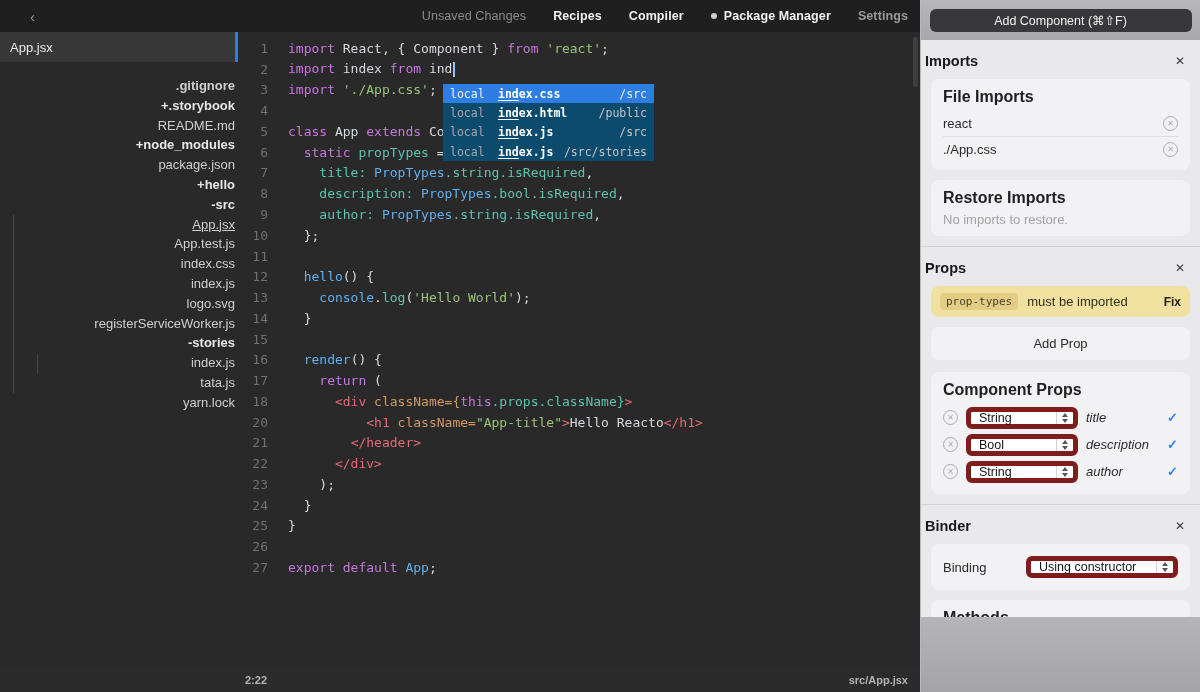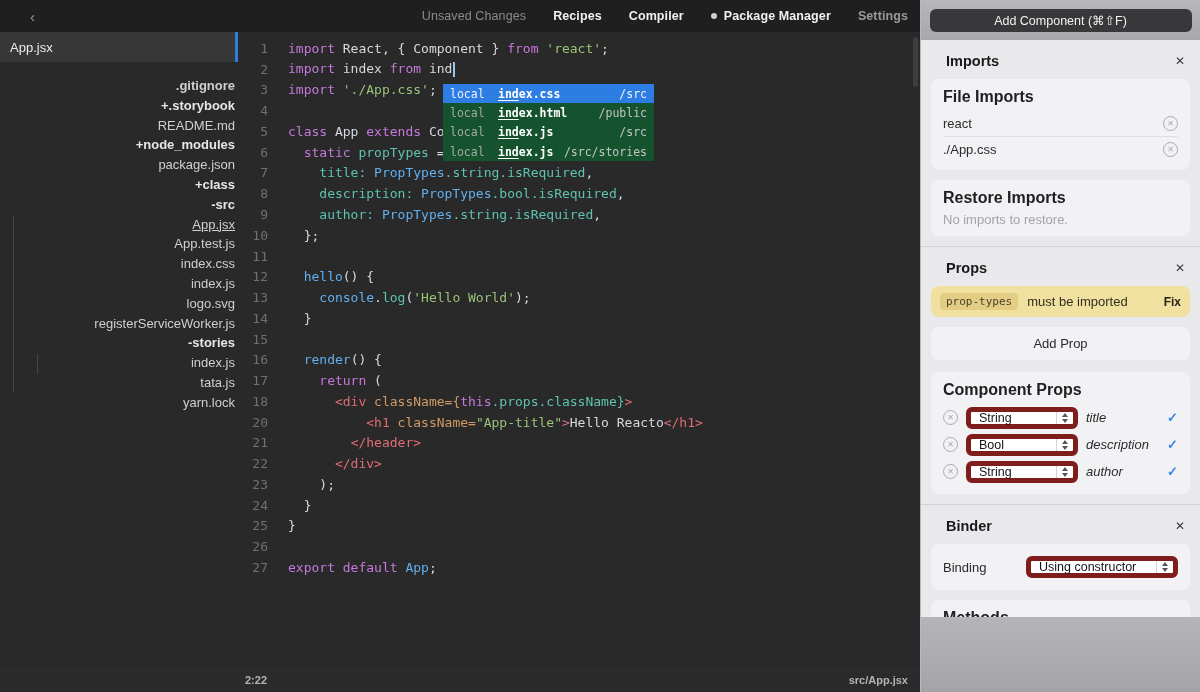--- a/index.html
+++ b/index.html
@@ -19,21 +19,21 @@
   .bullet { width:6px; height:6px; border-radius:50%; background:#cfcfcf; display:inline-block; }
   
   .rightcol { position:absolute; left:920px; top:0; width:280px; height:692px;
     background:#e9e9eb; border-left:1px solid #b9b9bd; }
   .rc-topstrip { height:40px; background:linear-gradient(#b7b7bb,#a8a8ac); display:flex; align-items:center; }
   .add-btn { margin:0 auto; width:262px; height:23px; background:#38383a; border-radius:6px;
     color:#f2f2f2; font-size:12.5px; display:flex; align-items:center; justify-content:center; }
   .rc-main { height:577px; overflow:hidden; }
   .rc-bottom { height:75px; background:linear-gradient(#b5b5b9,#a4a4a8); }
   .sec-head { display:flex; align-items:center; justify-content:space-between;
-    padding:13px 15px 10px 25px; }
+    padding:13px 15px 10px 4px; }
   .sec-head.bordered { border-top:1px solid #d2d2d6; margin-top:4px; }
   .sec-title { font-size:14.5px; font-weight:700; color:#19191b; }
   .x-close { font-size:12px; color:#39393b; }
   .card { margin:0 10px 10px 10px; background:#f2f2f4; border-radius:8px; padding:9px 12px; }
   .card-title { font-size:16px; font-weight:700; color:#202022; margin-bottom:5px; }
   .imp-row { display:flex; align-items:center; justify-content:space-between; height:25px;
     font-size:13px; color:#2c2c2e; }
   .imp-row + .imp-row { border-top:1px solid #dfdfe3; }
   .circx { width:15px; height:15px; min-width:15px; border:1px solid #ababaf; border-radius:50%;
     color:#ababaf; font-size:8px; line-height:13px; text-align:center; }
@@ -86,21 +86,21 @@
   .tok-tag { color:#e06c75; }
   .tok-attr { color:#d19a66; }
   .caret { display:inline-block; width:2px; height:15px; background:#9cc3f2; vertical-align:middle; margin-left:1px; }
   .scrollthumb { position:absolute; right:2px; top:5px; width:5px; height:50px; background:#3e3e3e; border-radius:3px; }
   .statusbar { position:absolute; left:0; bottom:0; width:920px; height:24px; background:#2b2b2b;
     display:flex; align-items:center; font-size:11px; color:#b3b3b3; }
   .status-left { margin-left:245px; font-weight:700; }
   .status-right { margin-left:auto; margin-right:12px; font-weight:700; }
   
   .dropdown { position:absolute; left:443px; top:84px; width:211px; z-index:6;
-    background:#14532d; font-family:"DejaVu Sans Mono", monospace; font-size:11.5px; }
+    background:#0c4a6e; font-family:"DejaVu Sans Mono", monospace; font-size:11.5px; }
   .ac-row { height:19.3px; display:flex; align-items:center; padding:0 7px; }
   .ac-row.selected { background:#2e7de2; }
   .ac-scope { color:#a8a8a8; width:38px; }
   .ac-name { color:#fff; font-weight:700; margin-left:10px; }
   .ac-name u { text-underline-offset:2px; }
   .ac-path { margin-left:auto; color:#c4c4c4; }
   .ac-row.selected .ac-scope, .ac-row.selected .ac-path { color:#eaf2ff; }
 </style>
 </head>
 <body>
@@ -132,21 +132,21 @@
   <div class="sidebar">
     <div class="sb-tab">App.jsx</div>
     <div class="tree">
       <div class="guide guide-src"></div>
       <div class="guide guide-stories"></div>
     <div class="tree-item" style="padding-left: 10px; font-weight: bold;">.gitignore</div>
         <div class="tree-item bold" style="padding-left: 10px;">+.storybook</div>
         <div class="tree-item" style="padding-left: 10px;">README.md</div>
         <div class="tree-item bold" style="padding-left: 10px;">+node_modules</div>
         <div class="tree-item" style="padding-left: 10px;">package.json</div>
-        <div class="tree-item bold" style="padding-left: 10px;">+class</div>
+        <div class="tree-item bold" style="padding-left: 10px;">+hello</div>
         <div class="tree-item bold" style="padding-left: 10px;">-src</div>
         <div class="tree-item active" style="padding-left: 34px;">App.jsx</div>
         <div class="tree-item" style="padding-left: 34px;">App.test.js</div>
         <div class="tree-item" style="padding-left: 34px;">index.css</div>
         <div class="tree-item" style="padding-left: 34px;">index.js</div>
         <div class="tree-item" style="padding-left: 34px;">logo.svg</div>
         <div class="tree-item" style="padding-left: 34px;">registerServiceWorker.js</div>
         <div class="tree-item bold" style="padding-left: 34px;">-stories</div>
         <div class="tree-item" style="padding-left: 58px;">index.js</div>
         <div class="tree-item" style="padding-left: 34px;">tata.js</div>

